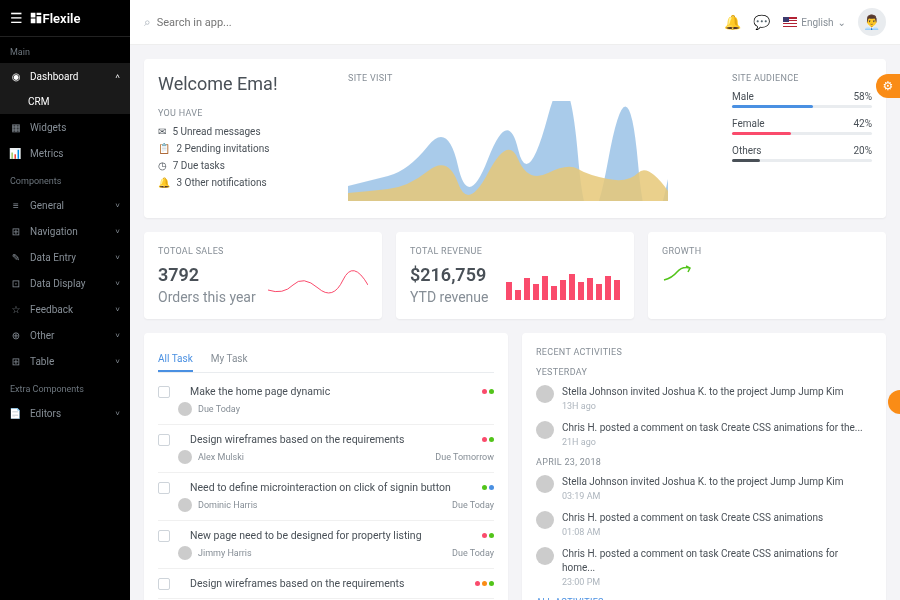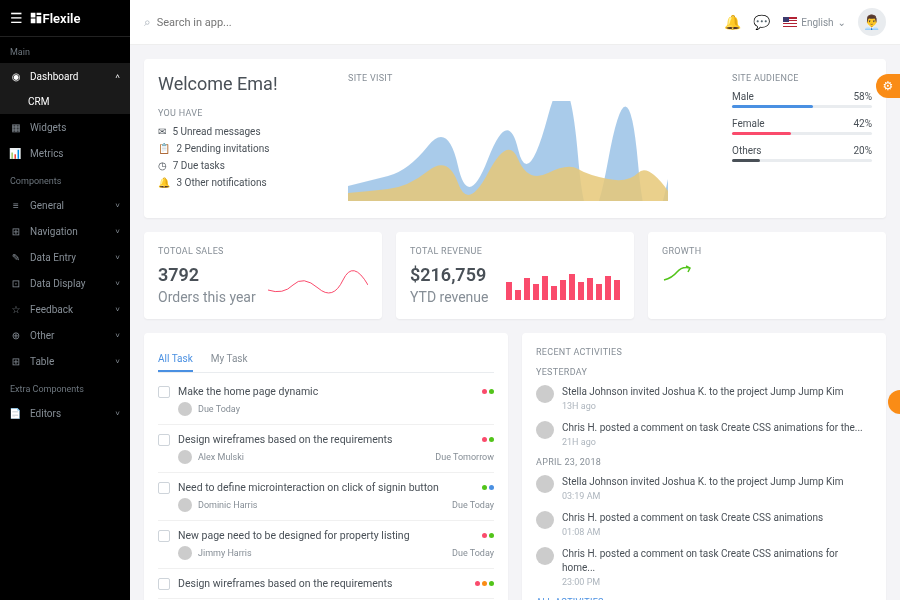--- a/index.html
+++ b/index.html
@@ -49,21 +49,21 @@
 .growth-amt{color:#868e96;font-size:14px}
 .spark{width:100px;height:30px}
 .bars{display:flex;align-items:flex-end;gap:3px;height:30px}
 .bar{width:6px;background:#fa4b6c}
 .two-col{display:grid;grid-template-columns:1fr 1fr;gap:14px;margin-bottom:14px}
 .card-title{font-size:9px;color:#868e96;margin-bottom:10px;letter-spacing:0.3px}
 .tabs{display:flex;gap:18px;border-bottom:1px solid #e9ecef;margin-bottom:4px}
 .tab{padding:6px 0;font-size:10px;color:#868e96;cursor:pointer;border-bottom:2px solid transparent}
 .tab.active{color:#4a90e2;border-bottom-color:#4a90e2}
 .task{padding:8px 0;border-bottom:1px solid #f0f0f0}
-.task-row1{display:flex;align-items:center;gap:8px}
+.task-row1{display:flex;align-items:center;gap:20px}
 .checkbox{width:12px;height:12px;border:1px solid #ced4da;border-radius:2px;cursor:pointer}
 .task-title{font-size:10.5px;color:#495057;flex:1}
 .dots{display:flex;gap:2px}
 .dot{width:5px;height:5px;border-radius:50%}
 .task-row2{display:flex;align-items:center;gap:6px;margin-top:4px;padding-left:20px}
 .mini-av{width:14px;height:14px;border-radius:50%;background:#ccc}
 .task-user{font-size:9px;color:#868e96;flex:1}
 .task-due{font-size:9px;color:#868e96}
 .act-section{font-size:9px;color:#868e96;margin:10px 0 8px;letter-spacing:0.3px}
 .act-item{display:flex;gap:8px;margin-bottom:10px}

